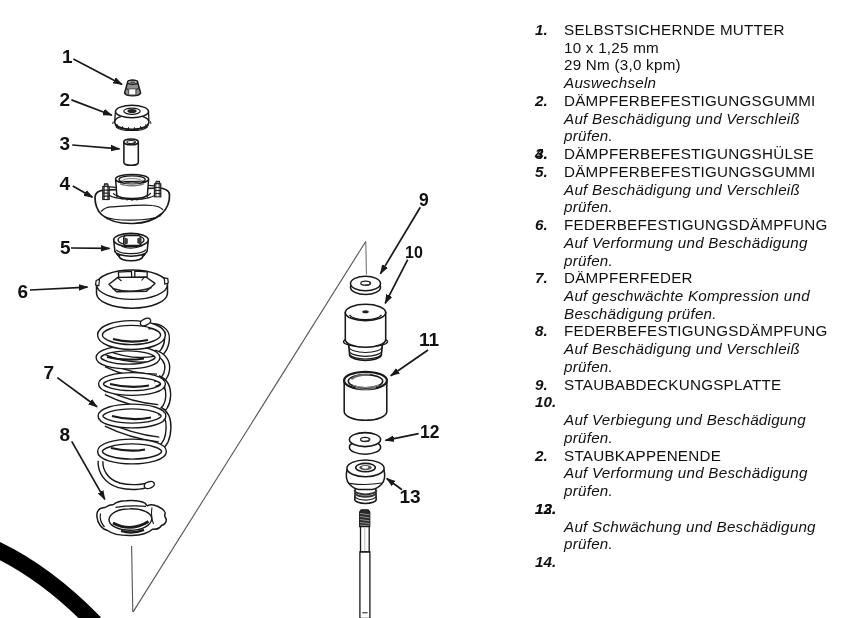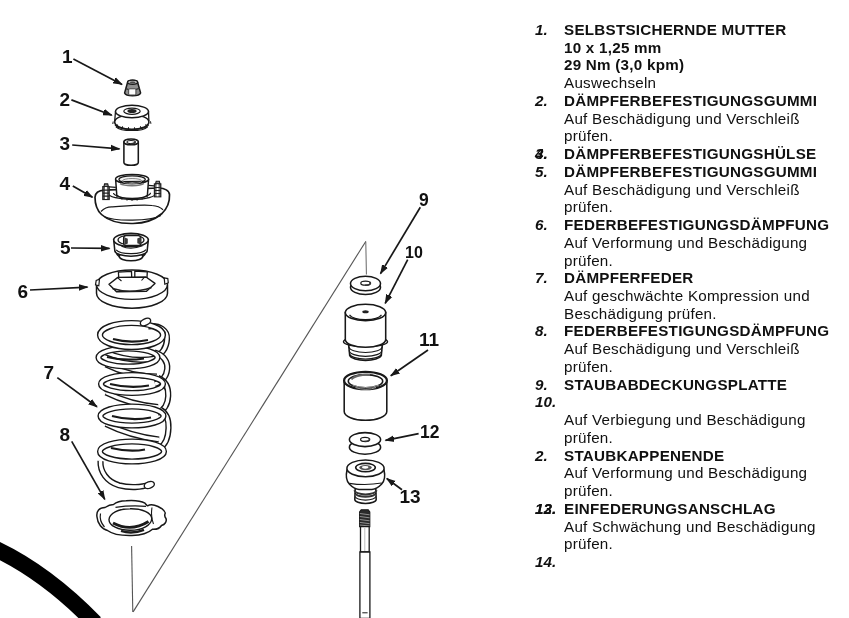--- a/index.html
+++ b/index.html
@@ -2,22 +2,22 @@
 <html><head>
 <meta charset="utf-8">
 <style>
 html,body{margin:0;padding:0;background:#fff;}
 #page{position:relative;width:849px;height:618px;background:#fff;overflow:hidden;
   font-family:"Liberation Sans",sans-serif;}
 #list{position:absolute;left:535px;top:21px;width:314px;
   font-size:15.2px;line-height:17.73px;letter-spacing:0.25px;color:#101010;}
 .it{position:relative;padding-left:29px;}
 .n{position:absolute;left:0;top:0;font-style:italic;font-weight:bold;letter-spacing:0;}
-.b{font-weight:bold;}
-.i{}
+.b{font-weight:normal;}
+.i{font-style:italic;}
 svg{position:absolute;left:0;top:0;}
 </style>
 </head>
 <body>
 <div id="page">
 <svg width="535" height="618" viewBox="0 0 535 618" fill="none" stroke="#181818" stroke-width="1.55">
 <defs>
 <marker id="ah" markerWidth="12" markerHeight="9" refX="8.5" refY="4" orient="auto" markerUnits="userSpaceOnUse">
 <path d="M-1,0.4 L9.5,4 L-1,7.6 Z" fill="#181818" stroke="none"></path>
         </marker>
@@ -255,16 +255,16 @@
 <div class="it"><span class="n">3.</span></div>
 <div class="it"><span class="n">4.</span><span class="b">DÄMPFERBEFESTIGUNGSHÜLSE</span></div>
 <div class="it"><span class="n">5.</span><span class="b">DÄMPFERBEFESTIGUNGSGUMMI</span><br><span class="i">Auf Beschädigung und Verschleiß<br>prüfen.</span></div>
 <div class="it"><span class="n">6.</span><span class="b">FEDERBEFESTIGUNGSDÄMPFUNG</span><br><span class="i">Auf Verformung und Beschädigung<br>prüfen.</span></div>
 <div class="it"><span class="n">7.</span><span class="b">DÄMPFERFEDER</span><br><span class="i">Auf geschwächte Kompression und<br>Beschädigung prüfen.</span></div>
 <div class="it"><span class="n">8.</span><span class="b">FEDERBEFESTIGUNGSDÄMPFUNG</span><br><span class="i">Auf Beschädigung und Verschleiß<br>prüfen.</span></div>
 <div class="it"><span class="n">9.</span><span class="b">STAUBABDECKUNGSPLATTE</span></div>
 <div class="it"><span class="n">10.</span><br><span class="i">Auf Verbiegung und Beschädigung<br>prüfen.</span></div>
 <div class="it"><span class="n">2.</span><span class="b">STAUBKAPPENENDE</span><br><span class="i">Auf Verformung und Beschädigung<br>prüfen.</span></div>
 <div class="it"><span class="n">12.</span></div>
-<div class="it"><span class="n">13.</span><span class="b">EINFEDERUNGSANSCHLAG</span><br><span class="i">Auf Schwächung und Beschädigung<br>prüfen.</span></div>
+<div class="it"><span class="n">13.</span><br><span class="i">Auf Schwächung und Beschädigung<br>prüfen.</span></div>
 <div class="it"><span class="n">14.</span></div>
 </div>
 </div>
 
 </body></html>

